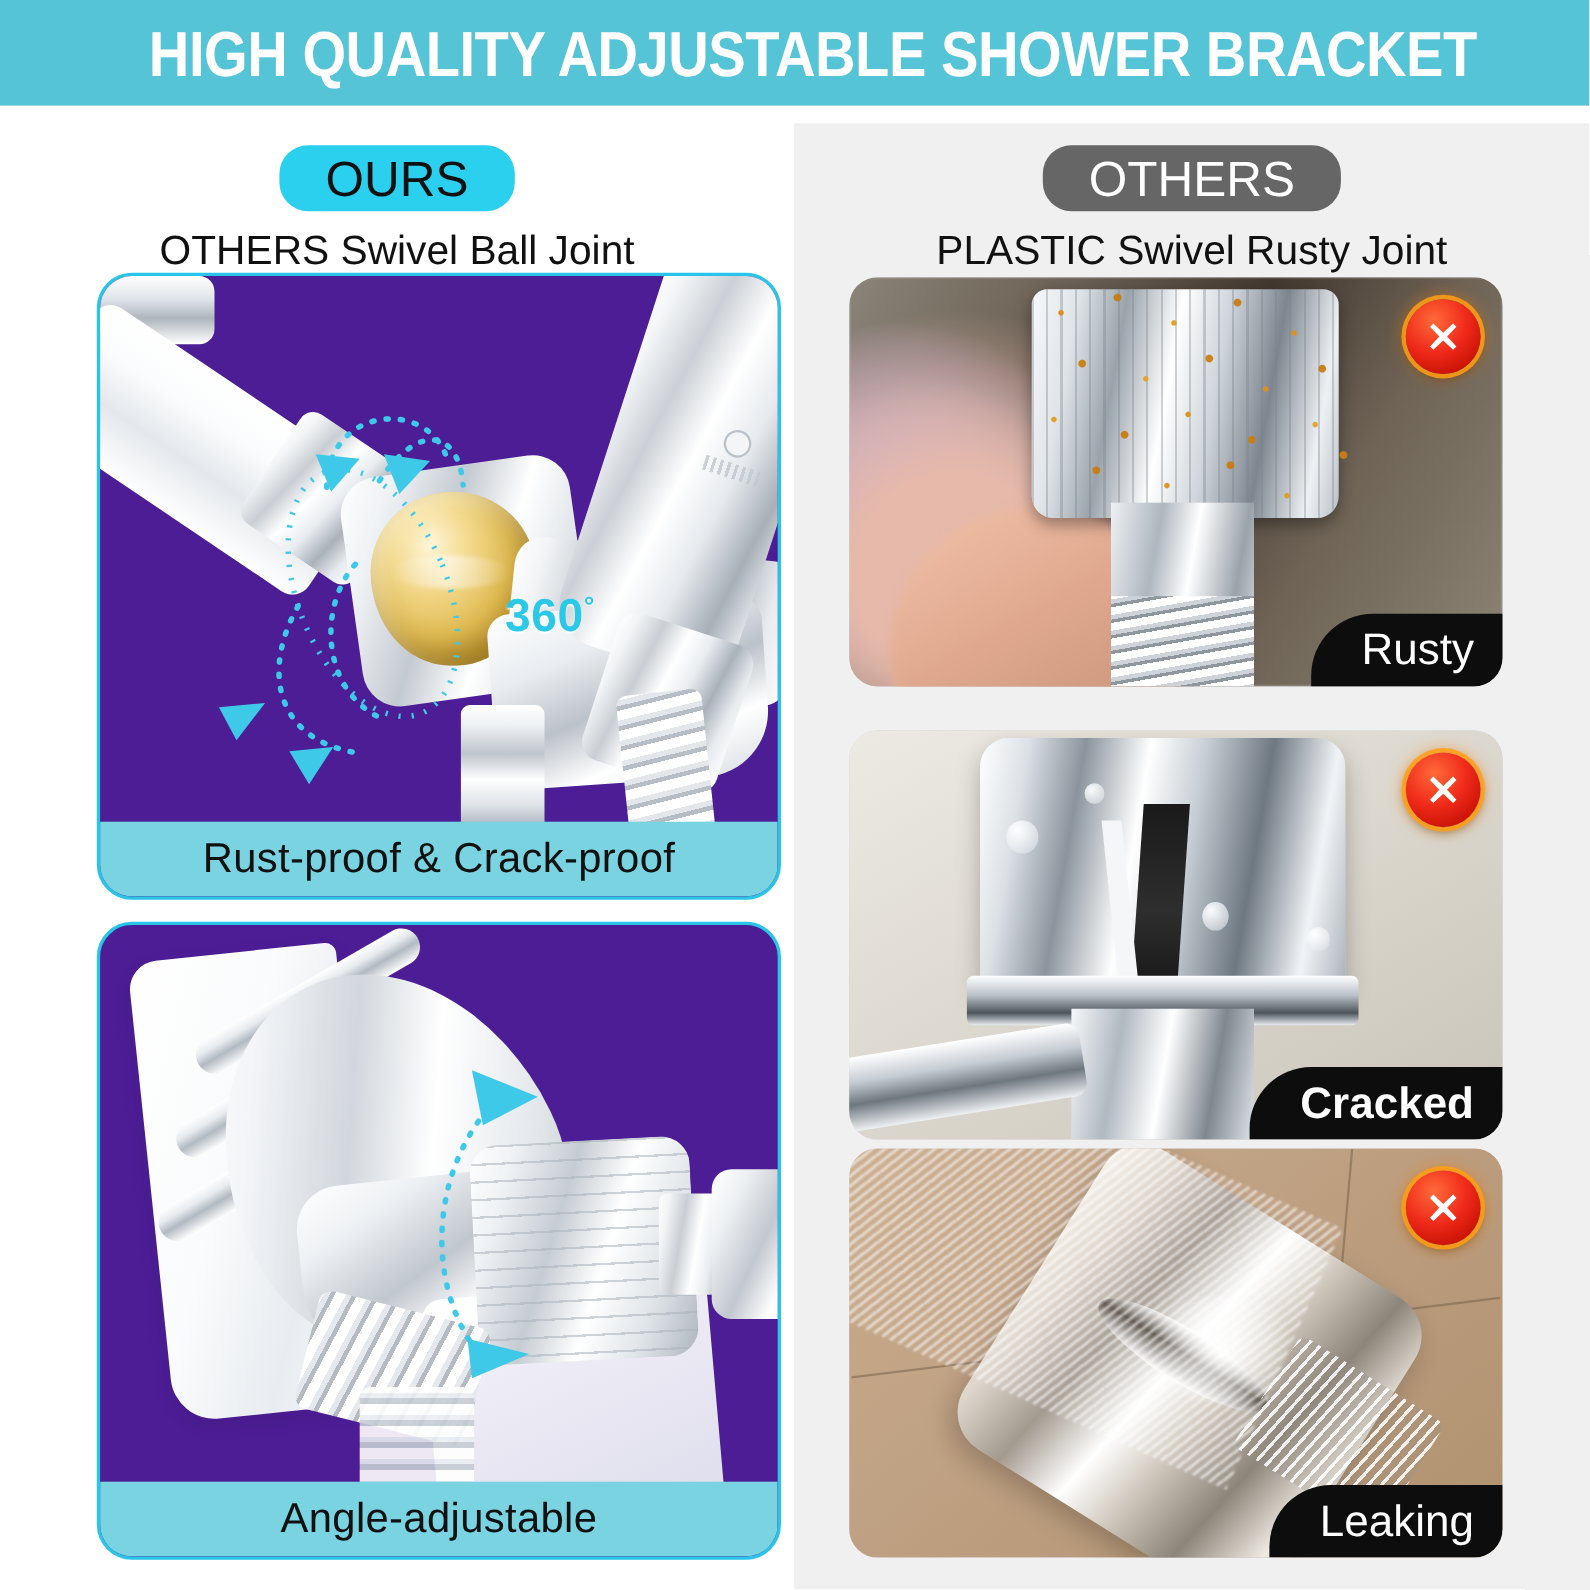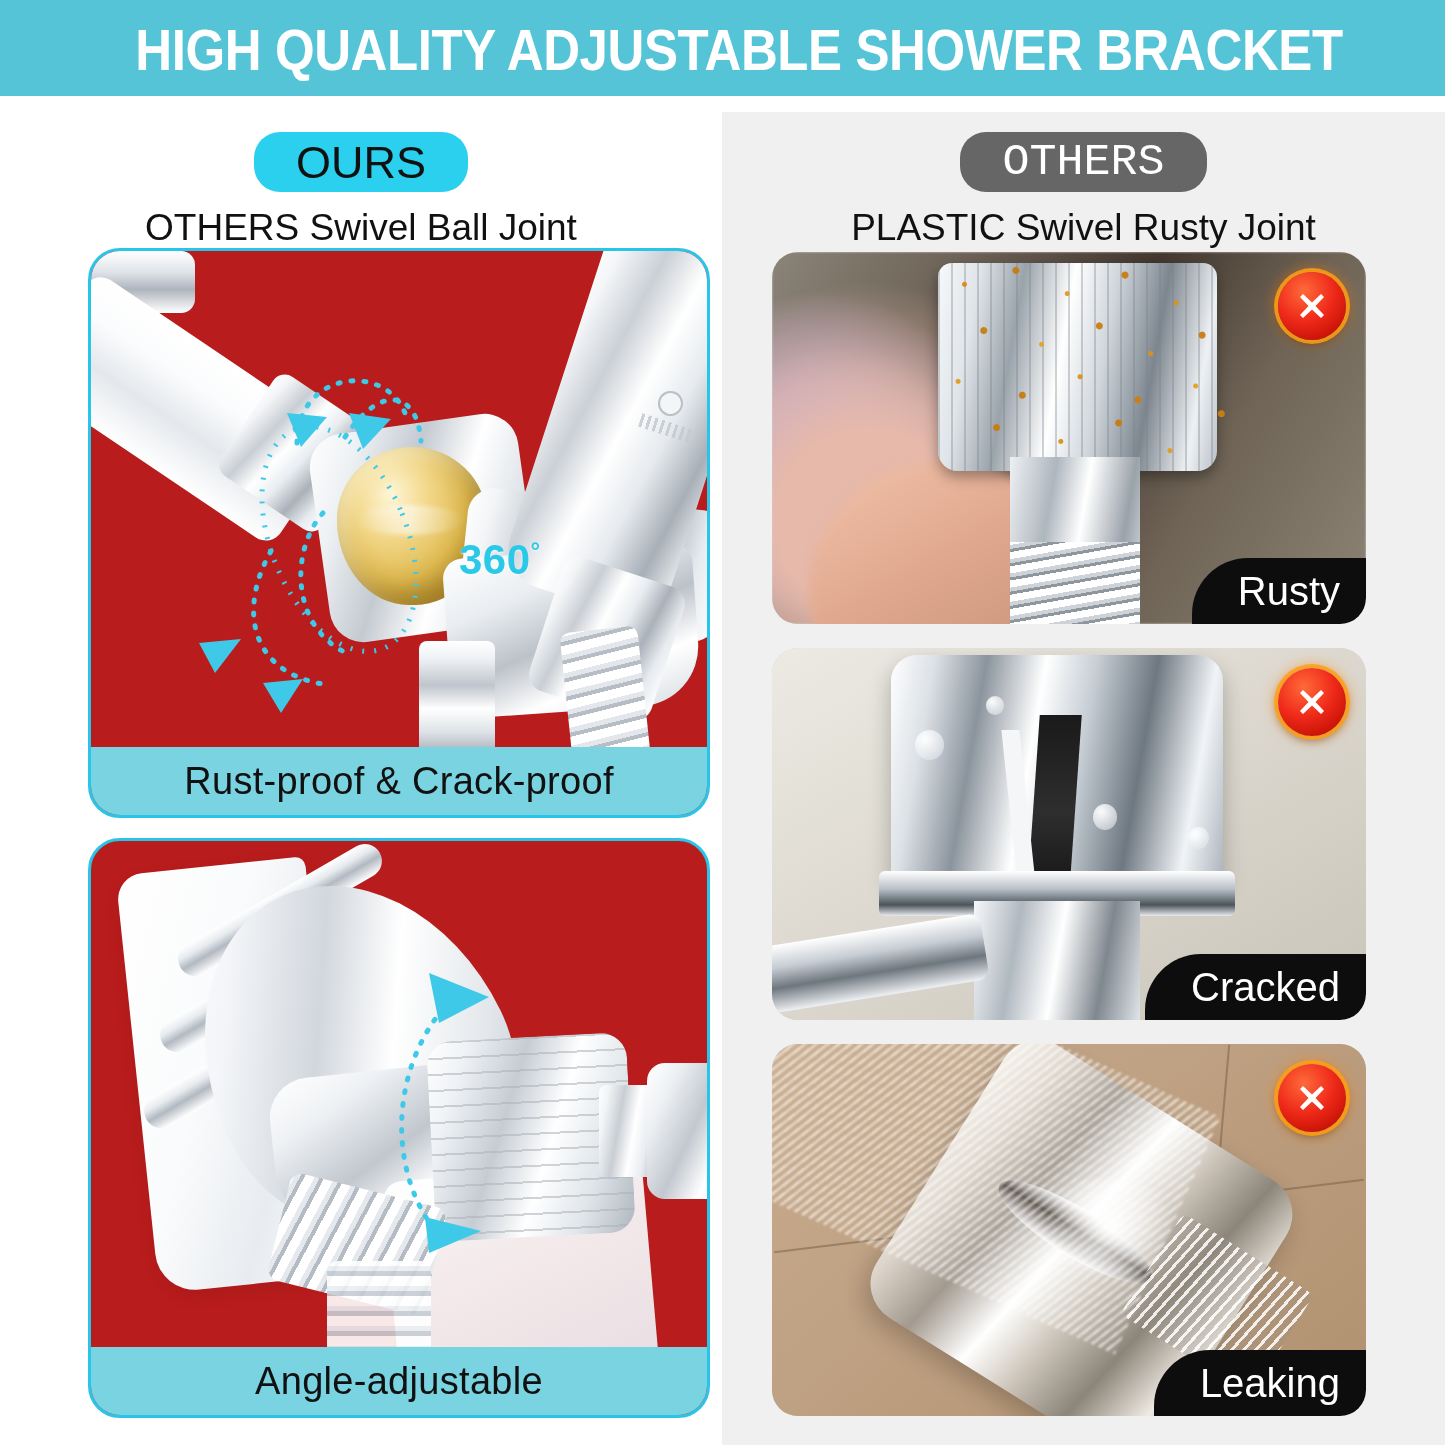--- a/index.html
+++ b/index.html
@@ -83,36 +83,35 @@
     line-height: 1;
     white-space: nowrap;
   }
   .pill-ours {
     background: #2ad0ee;
     color: #111111;
   }
   .pill-others {
     background: #666666;
     color: #ffffff;
-    font-family: Liberation Mono, monospace;
   }
   .col-sub {
     margin-top: 17px;
     font-size: 37px;
     color: #111111;
     white-space: nowrap;
     line-height: 1;
   }
 
   
   .ours-card {
     position: absolute;
     border: 3px solid #29c5e8;
     border-radius: 32px;
-    background: #b91c1c;
+    background: #4c1d95;
     overflow: hidden;
     box-sizing: border-box;
   }
   #ours-card-1 { left: 88px; top: 248px; width: 622px; height: 570px; }
   #ours-card-2 { left: 88px; top: 838px; width: 622px; height: 580px; }
 
   .ours-stage {
     position: absolute;
     left: 0; top: 0; right: 0; bottom: 0;
     overflow: hidden;
@@ -348,21 +347,21 @@
 
   
   .photo-card {
     position: absolute;
     border-radius: 26px;
     overflow: hidden;
     background: #cfcfcf;
     margin-left: 16px;
   }
   #photo-1 { left: 756px; top: 252px; width: 594px; height: 372px; }
-  #photo-2 { left: 756px; top: 648px; width: 594px; height: 372px; }
+  #photo-2 { left: 756px; top: 664px; width: 594px; height: 372px; font-weight: bold; }
   #photo-3 { left: 756px; top: 1044px; width: 594px; height: 372px; }
 
   .photo-scene { position: absolute; inset: 0; }
 
   
   #ph1-bg {
     position: absolute; inset: 0;
     background:
       radial-gradient(circle at 16% 72%, #e6b9ab 0 16%, rgba(230,185,171,0) 42%),
       radial-gradient(circle at 8% 58%, #b9a7cf 0 11%, rgba(185,167,207,0) 30%),

